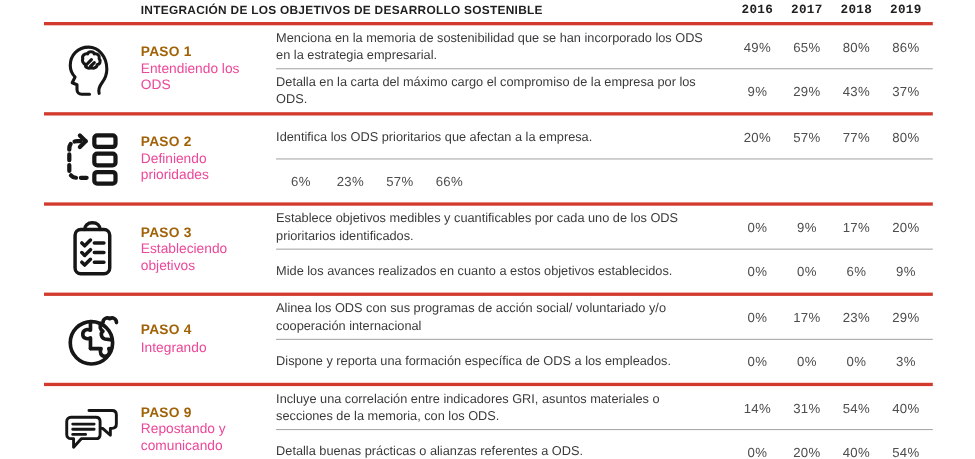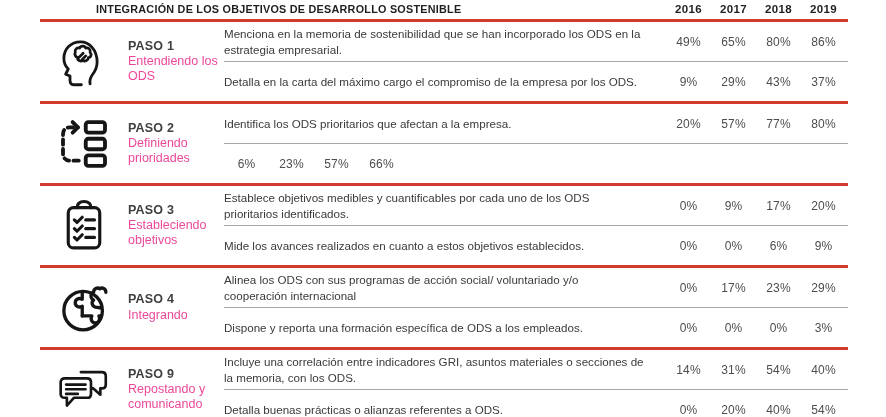--- a/index.html
+++ b/index.html
@@ -5,32 +5,32 @@
   html,body{margin:0;padding:0;background:#fff;}
   body{
     width:886px;height:417px;position:relative;overflow:hidden;
     font-family:"Liberation Sans",sans-serif;color:#2e2e2e;
     -webkit-font-smoothing:antialiased;
   }
   .table{position:absolute;left:40px;top:0;width:808px;}
 
   
   .hdr{display:flex;align-items:flex-end;border-bottom:3px solid #d13a2d;padding:3px 0 4px 0;}
-  .hdr-title{margin-left:56px;flex:1;font-size:10.8px;font-weight:700;letter-spacing:.25px;color:#1f1f1f;}
+  .hdr-title{margin-left:88px;flex:1;font-size:10.8px;font-weight:700;letter-spacing:.25px;color:#1f1f1f;}
   .years{display:flex;padding-right:2px;}
-  .year{width:45px;text-align:center;font-weight:700;font-size:11.5px;color:#1f1f1f;letter-spacing:.3px;}
+  .year{width:45px;text-align:center;font-weight:700;font-size:11.5px;color:#1f1f1f;letter-spacing:.3px;font-family:Liberation Mono, monospace;}
 
   
   .block{display:flex;align-items:stretch;border-bottom:3px solid #d13a2d;}
   .icon-cell{width:88px;display:flex;align-items:center;justify-content:center;flex-shrink:0;}
   .icon-cell svg{width:56px;height:56px;}
   .paso-cell{width:96px;flex-shrink:0;display:flex;flex-direction:column;justify-content:center;line-height:1.22;}
-  .paso-label{font-weight:700;font-size:12.5px;color:#404040;letter-spacing:.2px;}
+  .paso-label{font-weight:700;font-size:12.5px;color:#a16207;letter-spacing:.2px;}
   .paso-sub{font-size:12.5px;color:#ec4899;}
-  .rows{flex:1;display:flex;flex-direction:column;}
+  .rows{flex:1;display:flex;flex-direction:column;margin-left:27px;}
   .subrow{flex:1;display:flex;align-items:center;min-height:33px;padding:3px 0;}
   .subrow + .subrow{border-top:1px solid #a9a9a9;}
   .desc{flex:1;font-size:11.6px;line-height:1.32;color:#3a3a3a;padding-right:22px;max-width:432px;}
   .vals{display:flex;padding-right:2px;}
   .val{width:45px;text-align:center;font-size:12px;color:#4d4d4f;letter-spacing:.2px;}
   .ic{stroke:#161616;fill:none;stroke-linecap:round;stroke-linejoin:round;}
 </style>
 </head>
 <body>
 

